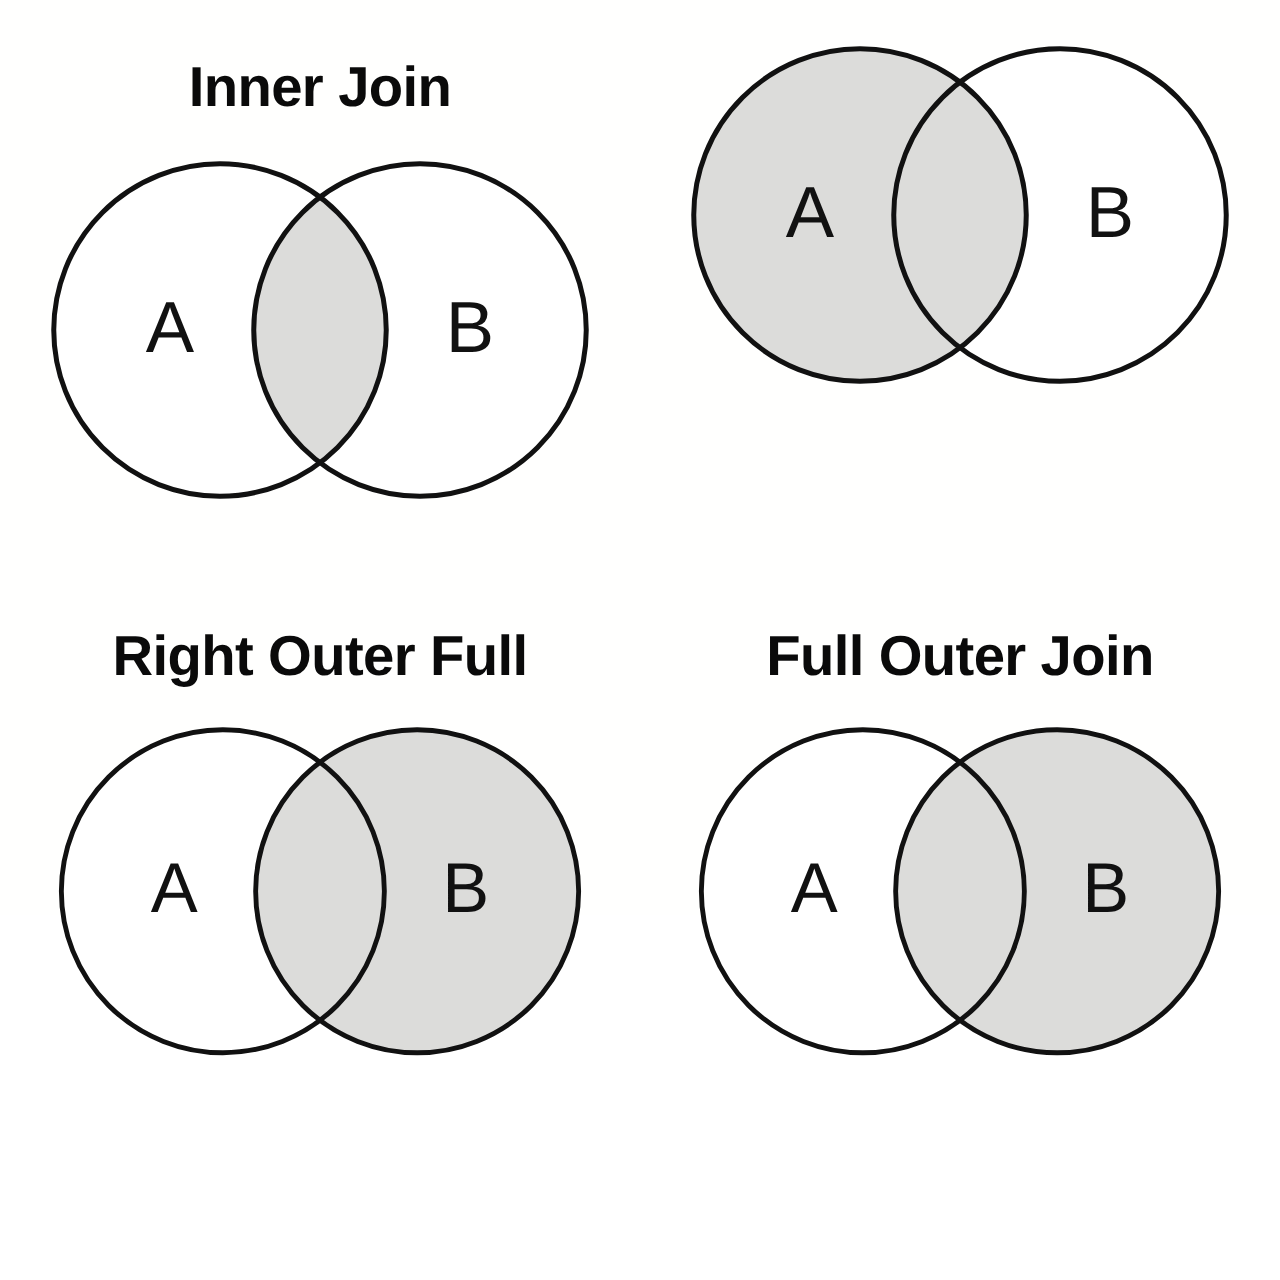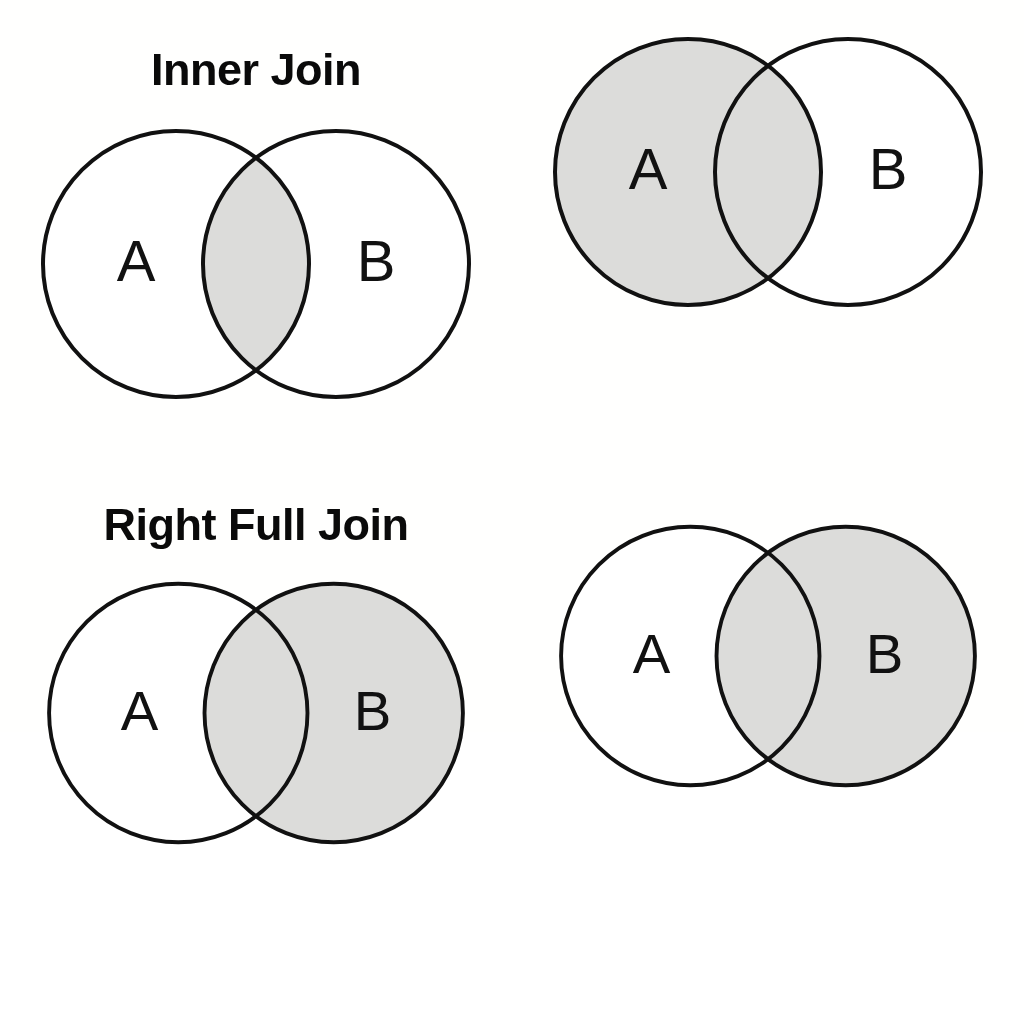--- a/index.html
+++ b/index.html
@@ -117,35 +117,36 @@
         </g>
         <circle cx="140" cy="140" r="133" fill="none" stroke="#111111" stroke-width="4"></circle>
         <circle cx="300" cy="140" r="133" fill="none" stroke="#111111" stroke-width="4"></circle>
         <text class="set-letter" x="100" y="142">A</text>
         <text class="set-letter" x="340" y="142">B</text>
       </svg>
     </div>
   </div>
 
   <div class="panel row-bottom">
-    <div class="panel-title">Right Full Join</div>
+    <div class="panel-title">Right Outer Full</div>
 
     <div class="venn-wrap">
       <svg class="venn-svg" width="440" height="272" viewBox="0 0 440 280">
         <circle cx="140" cy="140" r="133" fill="#ffffff"></circle>
         <circle cx="300" cy="140" r="133" fill="#dcdcda"></circle>
         <circle cx="140" cy="140" r="133" fill="none" stroke="#111111" stroke-width="4"></circle>
         <circle cx="300" cy="140" r="133" fill="none" stroke="#111111" stroke-width="4"></circle>
         <text class="set-letter" x="100" y="142">A</text>
         <text class="set-letter" x="340" y="142">B</text>
       </svg>
     </div>
   </div>
 
   <div class="panel row-bottom">
+    <div class="panel-title">Full Outer Join</div>
 
     <div class="venn-wrap">
       <svg class="venn-svg" width="440" height="272" viewBox="0 0 440 280">
         <circle cx="140" cy="140" r="133" fill="#ffffff"></circle>
         <circle cx="300" cy="140" r="133" fill="#dcdcda"></circle>
         <circle cx="140" cy="140" r="133" fill="none" stroke="#111111" stroke-width="4"></circle>
         <circle cx="300" cy="140" r="133" fill="none" stroke="#111111" stroke-width="4"></circle>
         <text class="set-letter" x="100" y="142">A</text>
         <text class="set-letter" x="340" y="142">B</text>
       </svg>

